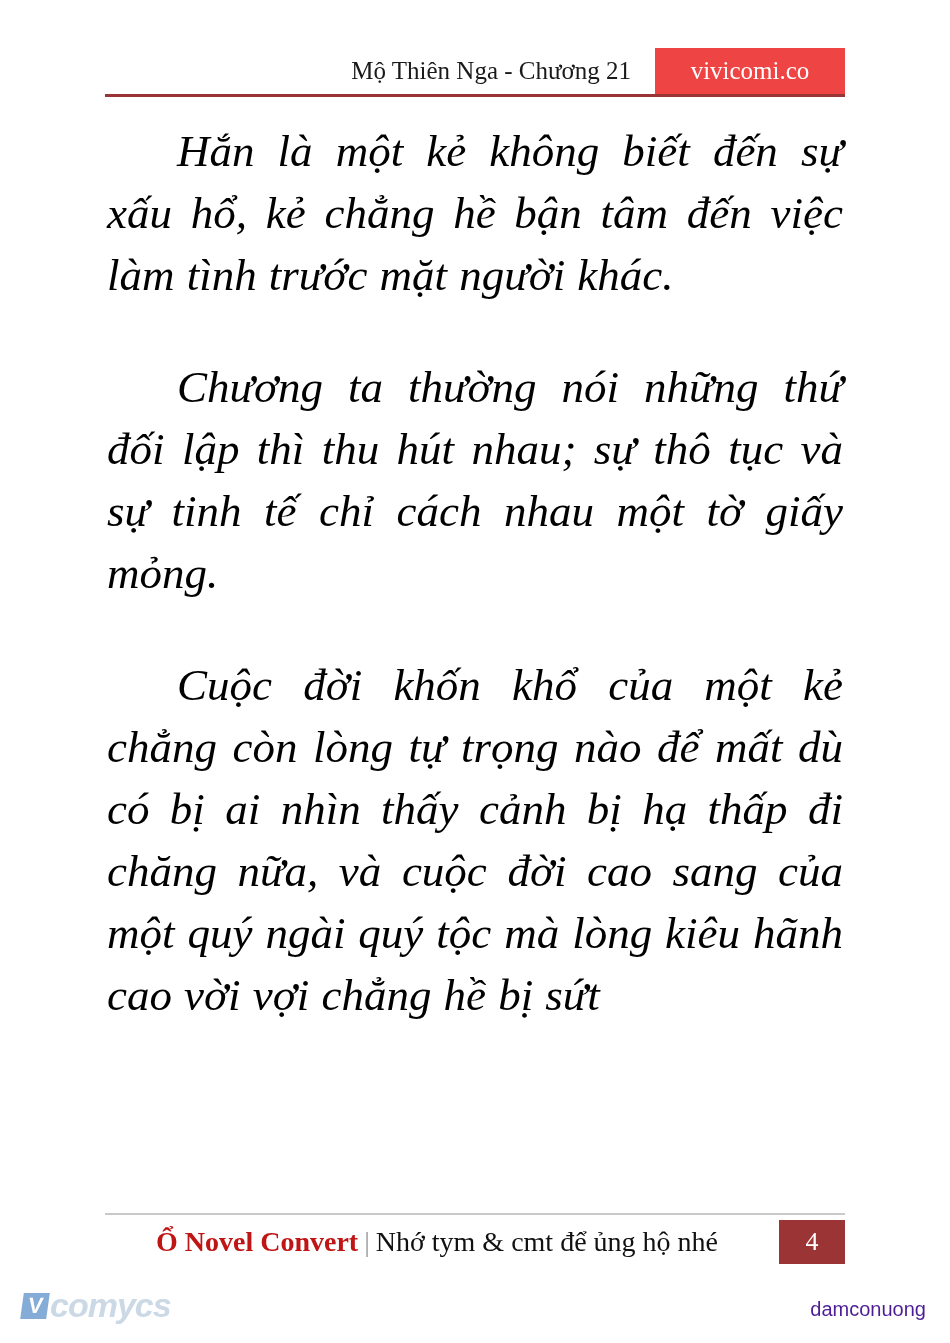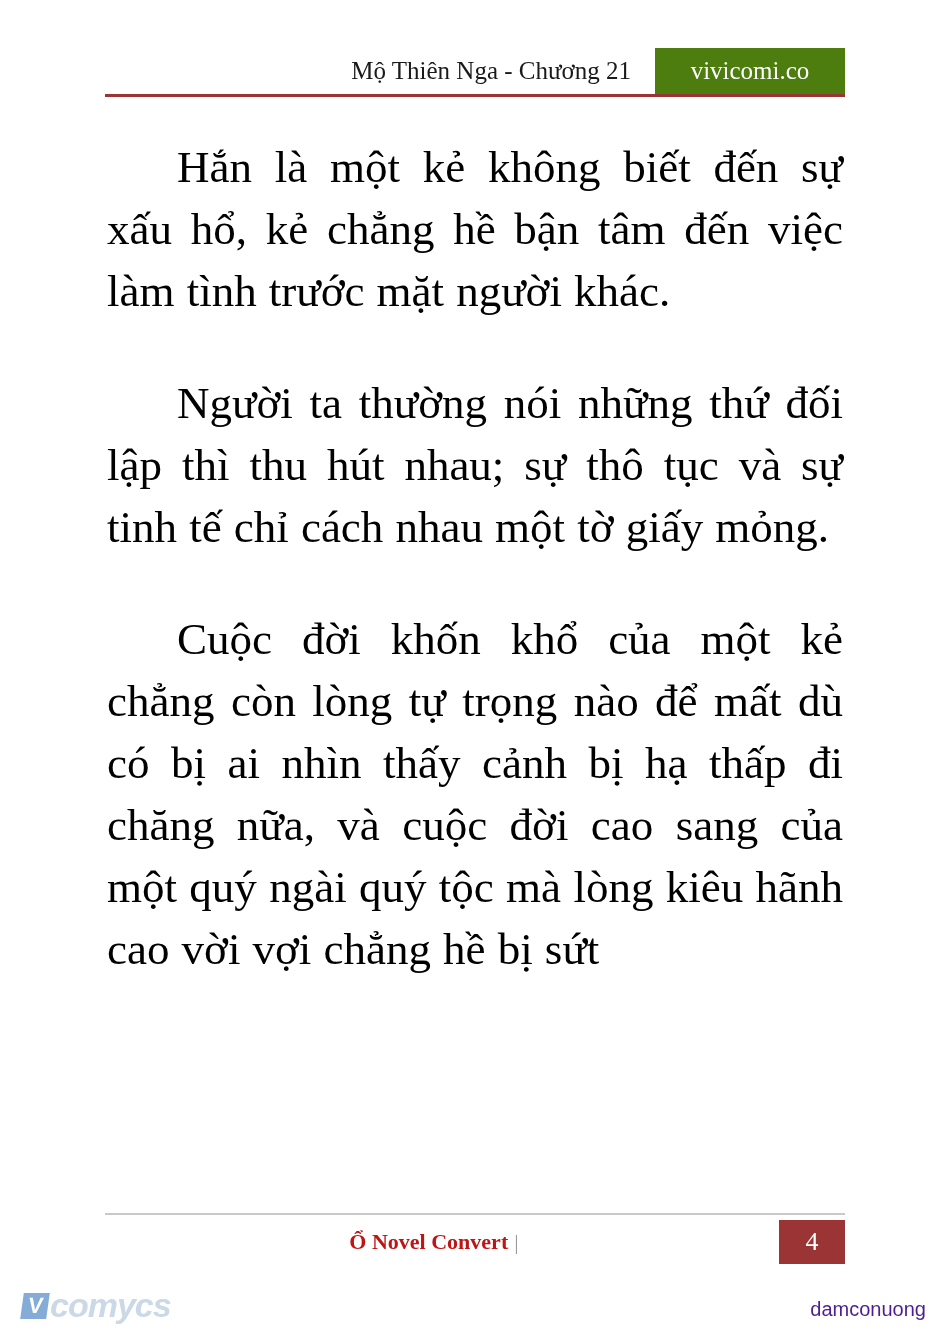--- a/index.html
+++ b/index.html
@@ -31,21 +31,21 @@
     display: flex;
     align-items: center;
     justify-content: flex-end;
     padding-right: 24px;
     font-family: "Liberation Serif", serif;
     font-size: 25px;
     color: #1a1a1a;
     white-space: nowrap;
   }
   .header-badge {
-    background: #4d7c0f;
+    background: #ef4444;
     color: #ffffff;
     font-family: "Liberation Serif", serif;
     font-size: 25px;
     display: flex;
     align-items: center;
     justify-content: center;
     padding: 0 20px;
     min-width: 150px;
   }
   .header-rule {
@@ -54,22 +54,23 @@
     top: 94px;
     width: 740px;
     height: 3px;
     background: #9b3535;
   }
 
   
   .content {
     position: absolute;
     left: 107px;
-    top: 136px;
+    top: 120px;
     width: 736px;
+    font-style: italic;
   }
   .para {
     font-family: "Liberation Serif", serif;
     font-size: 45px;
     line-height: 62px;
     color: #000000;
     text-align: justify;
     text-indent: 70px;
     margin: 0 0 50px 0;
     word-spacing: 0.02em;
@@ -95,21 +96,21 @@
     align-items: stretch;
     justify-content: flex-end;
   }
   .footer-text {
     flex: 1 1 auto;
     display: flex;
     align-items: center;
     justify-content: center;
     padding-right: 10px;
     font-family: "Liberation Serif", serif;
-    font-size: 22px;
+    font-size: 28px;
     color: #111111;
     white-space: nowrap;
   }
   .footer-brand {
     color: #c01515;
     font-weight: bold;
     margin-right: 6px;
   }
   .footer-sep {
     color: #9a9a9a;
@@ -168,29 +169,30 @@
 <body>
 
 <div class="header">
   <div class="header-title">Mộ Thiên Nga - Chương 21</div>
   <div class="header-badge">vivicomi.co</div>
 </div>
 <div class="header-rule"></div>
 
 <div class="content">
   <p class="para">Hắn là một kẻ không biết đến sự xấu hổ, kẻ chẳng hề bận tâm đến việc làm tình trước mặt người khác.</p>
-  <p class="para">Người ta thường nói những thứ đối lập thì thu hút nhau; sự thô tục và sự tinh tế chỉ cách nhau một tờ giấy mỏng.</p>
+  <p class="para">Chương ta thường nói những thứ đối lập thì thu hút nhau; sự thô tục và sự tinh tế chỉ cách nhau một tờ giấy mỏng.</p>
   <p class="para">Cuộc đời khốn khổ của một kẻ chẳng còn lòng tự trọng nào để mất dù có bị ai nhìn thấy cảnh bị hạ thấp đi chăng nữa, và cuộc đời cao sang của một quý ngài quý tộc mà lòng kiêu hãnh cao vời vợi chẳng hề bị sứt</p>
 </div>
 
 <div class="footer-rule"></div>
 <div class="footer">
   <div class="footer-text">
     <span class="footer-brand">Ổ Novel Convert</span>
     <span class="footer-sep">|</span>
+    <span>Nhớ tym &amp; cmt để ủng hộ nhé</span>
   </div>
   <div class="footer-page">4</div>
 </div>
 
 <div class="wm-left">
   <span class="v-mark">V</span>
   <span>comycs</span>
 </div>
 <div class="wm-right">damconuong</div>
 

